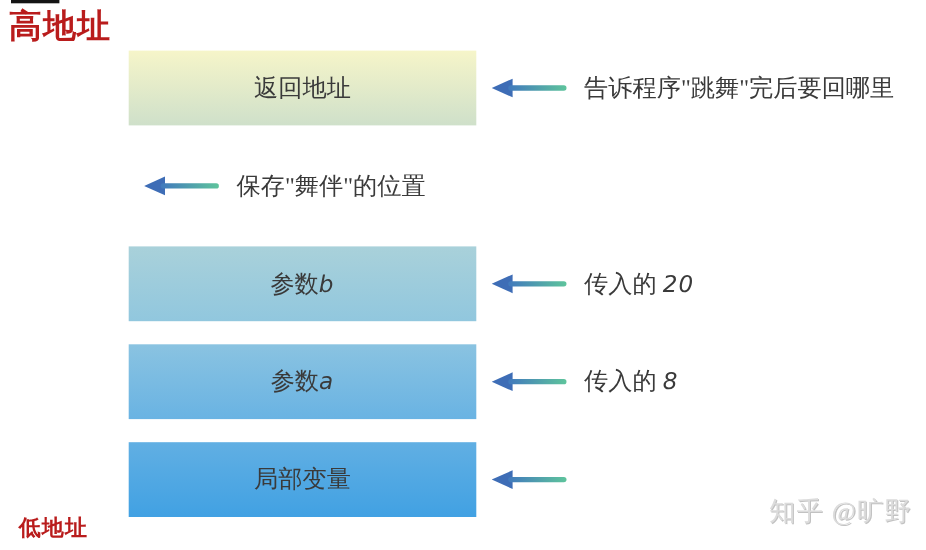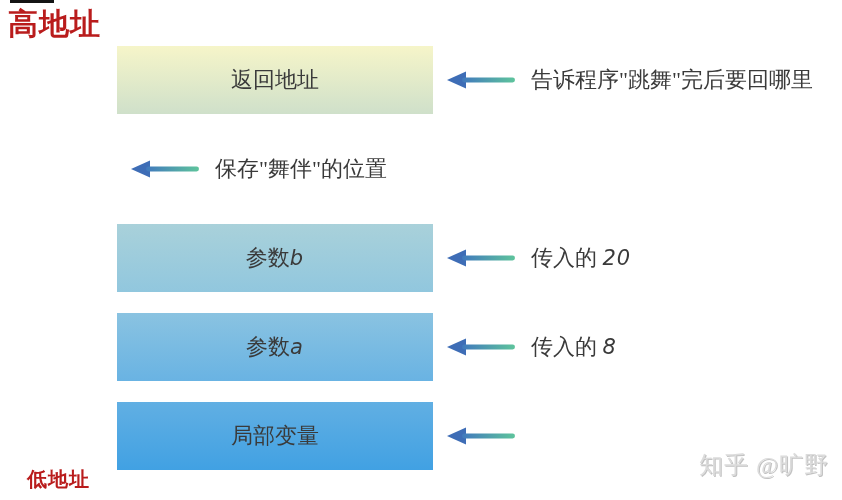--- a/index.html
+++ b/index.html
@@ -4,21 +4,21 @@
 <style>
   html,body{margin:0;padding:0;}
   body{
     width:842px;height:500px;position:relative;overflow:hidden;
     background:#ffffff;
     font-family:"Liberation Serif","DejaVu Serif",serif;
   }
   .artifact{position:absolute;left:10px;top:0;width:44px;height:3px;background:#141414;}
   .addr-label{position:absolute;color:#b91c1c;font-weight:bold;letter-spacing:1px;}
   .addr-high{left:8px;top:4px;font-size:30px;}
-  .addr-low{left:27px;top:466px;font-size:20px;}
+  .addr-low{left:17px;top:466px;font-size:20px;}
   .row{position:absolute;left:117px;height:84px;display:flex;align-items:center;}
   .r0{top:38px;} .r1{top:127px;} .r2{top:216px;} .r3{top:305px;} .r4{top:394px;}
   .stack-box{
     width:316px;height:68px;flex:0 0 316px;
     display:flex;align-items:center;justify-content:center;
     font-size:22px;color:#3a3a3a;
   }
   .arrow-wrap{margin-left:14px;flex:0 0 70px;display:flex;align-items:center;}
   .note{margin-left:14px;font-size:22px;color:#3a3a3a;white-space:nowrap;}
   .hand{

